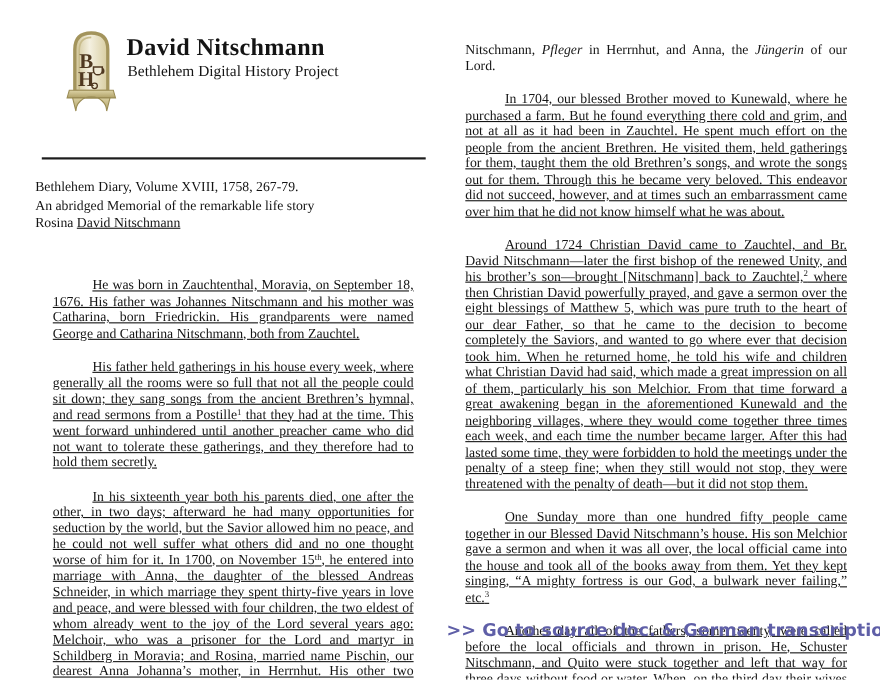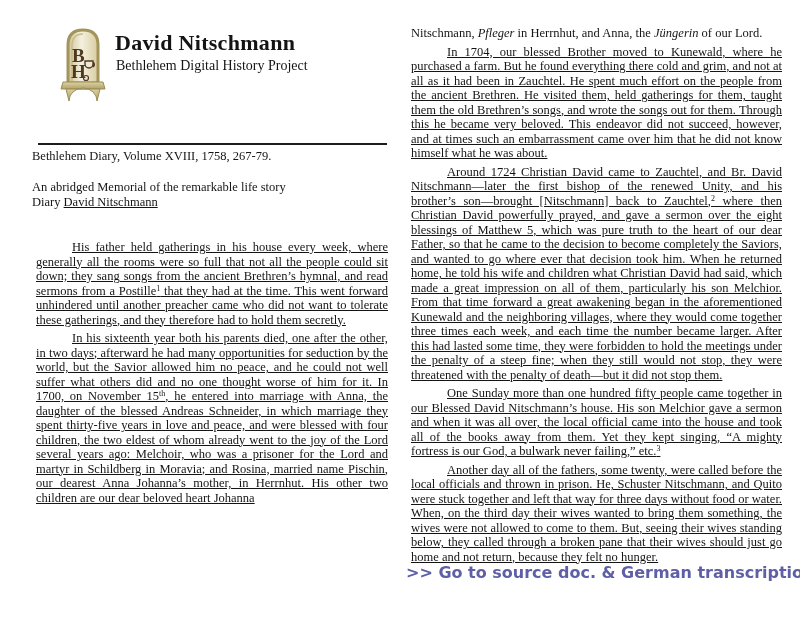--- a/index.html
+++ b/index.html
@@ -35,21 +35,21 @@
   
   .rule {
     position: absolute;
     left: 38px; top: 143px;
     width: 349px; height: 2px;
     background: #1c1c1c;
     border: none;
   }
   .source-line {
     position: absolute;
-    left: 32px; top: 149px;
+    left: 32px; top: 163px;
     font-size: 12.5px;
     white-space: nowrap;
     text-align: right;
   }
   .memorial-heading {
     position: absolute;
     left: 32px; top: 180px;
     width: 360px;
     font-size: 12.5px;
     line-height: 15px;
@@ -57,21 +57,21 @@
   .memorial-heading .u { text-decoration: underline; }
   
   .body-col {
     position: absolute;
     font-size: 12.5px;
     line-height: 14.5px;
     text-align: justify;
   }
   .left-body  { left: 32px;  top: 236px; width: 360px; }
   .right-body { left: 407px; top: 22px;  width: 379px; }
-  .para { margin: 4px; }
+  .para { margin: 16px; }
   .para.indent { text-indent: 36px; text-decoration: underline; }
   .para sup {
     font-size: 8px;
     line-height: 0;
     vertical-align: 4px;
   }
   .para .it { font-style: italic; }
   
   .source-link {
     position: absolute;
@@ -111,24 +111,25 @@
     <path d="M7 64 L41 64 L38 76 A14 13 0 0 0 10 76 Z" fill="url(#baseg)" stroke="#9a8c55" stroke-width="1"></path>
   </svg>
   <div class="title">David Nitschmann</div>
   <div class="subtitle">Bethlehem Digital History Project</div>
 
   <div class="rule"></div>
   <div class="source-line">Bethlehem Diary, Volume XVIII, 1758, 267-79.</div>
 
   <div class="memorial-heading">
     <div>An abridged Memorial of the remarkable life story</div>
-    <div><span>Diary </span><span class="u">David Nitschmann</span></div>
+    <div><span>Rosina </span><span class="u">David Nitschmann</span></div>
   </div>
 
   <div class="body-col left-body">
+      <p class="para indent"><span>He was born in Zauchtenthal, Moravia, on September 18, 1676. His father was Johannes Nitschmann and his mother was Catharina, born Friedrickin. His grandparents were named George and Catharina Nitschmann, both from Zauchtel.</span></p>
       <p class="para indent"><span>His father held gatherings in his house every week, where generally all the rooms were so full that not all the people could sit down; they sang songs from the ancient Brethren’s hymnal, and read sermons from a Postille</span><sup>1</sup><span> that they had at the time. This went forward unhindered until another preacher came who did not want to tolerate these gatherings, and they therefore had to hold them secretly.</span></p>
       <p class="para indent"><span>In his sixteenth year both his parents died, one after the other, in two days; afterward he had many opportunities for seduction by the world, but the Savior allowed him no peace, and he could not well suffer what others did and no one thought worse of him for it. In 1700, on November 15</span><sup>th</sup><span>, he entered into marriage with Anna, the daughter of the blessed Andreas Schneider, in which marriage they spent thirty-five years in love and peace, and were blessed with four children, the two eldest of whom already went to the joy of the Lord several years ago: Melchoir, who was a prisoner for the Lord and martyr in Schildberg in Moravia; and Rosina, married name Pischin, our dearest Anna Johanna’s mother, in Herrnhut. His other two children are our dear beloved heart Johanna</span></p>
     </div>
 
   <div class="body-col right-body">
       <p class="para"><span>Nitschmann, </span><span class="it">Pfleger</span><span> in Herrnhut, and Anna, the </span><span class="it">Jüngerin</span><span> of our Lord.</span></p>
       <p class="para indent"><span>In 1704, our blessed Brother moved to Kunewald, where he purchased a farm. But he found everything there cold and grim, and not at all as it had been in Zauchtel. He spent much effort on the people from the ancient Brethren. He visited them, held gatherings for them, taught them the old Brethren’s songs, and wrote the songs out for them. Through this he became very beloved. This endeavor did not succeed, however, and at times such an embarrassment came over him that he did not know himself what he was about.</span></p>
       <p class="para indent"><span>Around 1724 Christian David came to Zauchtel, and Br. David Nitschmann—later the first bishop of the renewed Unity, and his brother’s son—brought [Nitschmann] back to Zauchtel,</span><sup>2</sup><span> where then Christian David powerfully prayed, and gave a sermon over the eight blessings of Matthew 5, which was pure truth to the heart of our dear Father, so that he came to the decision to become completely the Saviors, and wanted to go where ever that decision took him. When he returned home, he told his wife and children what Christian David had said, which made a great impression on all of them, particularly his son Melchior. From that time forward a great awakening began in the aforementioned Kunewald and the neighboring villages, where they would come together three times each week, and each time the number became larger. After this had lasted some time, they were forbidden to hold the meetings under the penalty of a steep fine; when they still would not stop, they were threatened with the penalty of death—but it did not stop them.</span></p>
       <p class="para indent"><span>One Sunday more than one hundred fifty people came together in our Blessed David Nitschmann’s house. His son Melchior gave a sermon and when it was all over, the local official came into the house and took all of the books away from them. Yet they kept singing, “A mighty fortress is our God, a bulwark never failing,” etc.</span><sup>3</sup></p>
       <p class="para indent"><span>Another day all of the fathers, some twenty, were called before the local officials and thrown in prison. He, Schuster Nitschmann, and Quito were stuck together and left that way for three days without food or water. When, on the third day their wives wanted to bring them something, the wives were not allowed to come to them. But, seeing their wives standing below, they called through a broken pane that their wives should just go home and not return, because they felt no hunger.</span></p>

